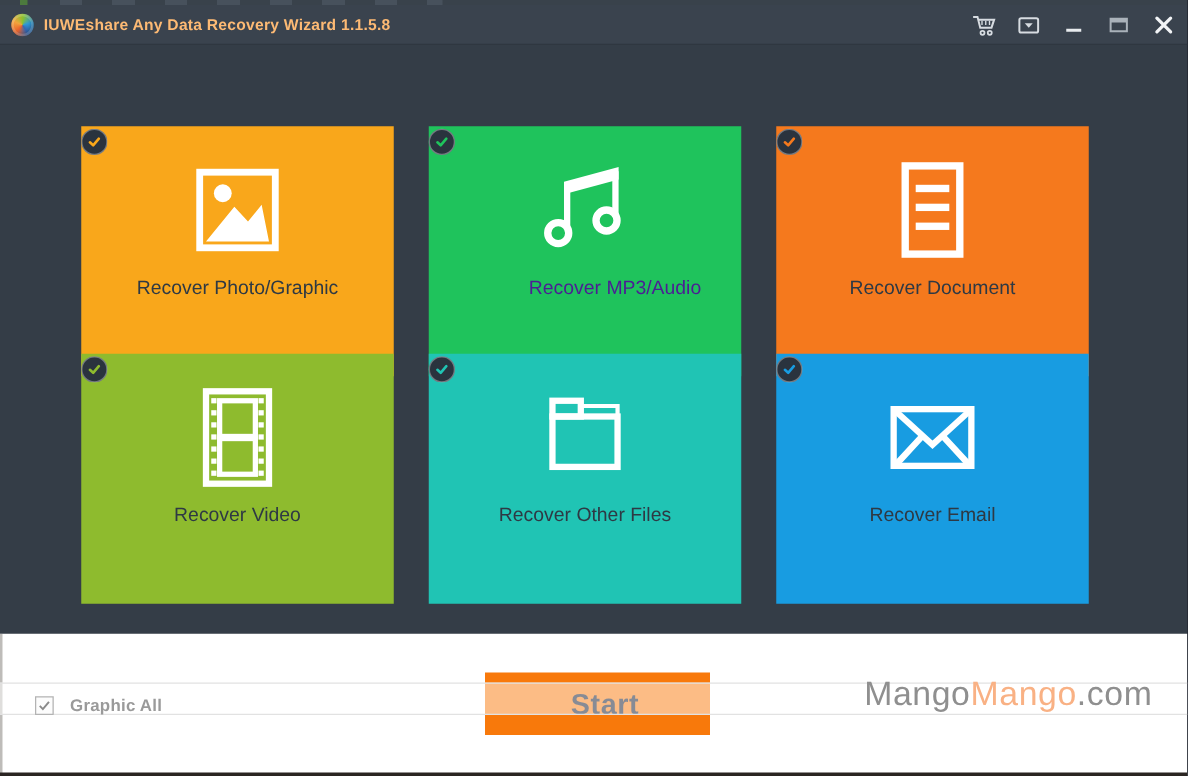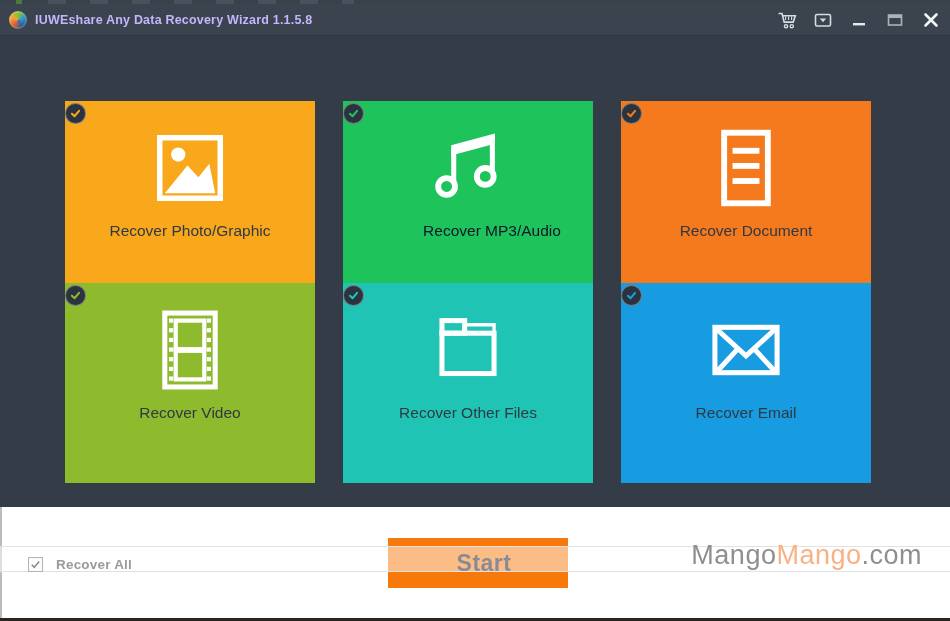--- a/index.html
+++ b/index.html
@@ -29,21 +29,21 @@
     position:absolute; left:0; top:4px; width:950px; height:32px;
     background:#3a434e; border-bottom:1px solid #2f3740;
     display:flex; align-items:center;
   }
   .app-icon{
     width:18px; height:18px; border-radius:50%; margin:0 8px 0 9px;
     background:conic-gradient(from 220deg, #e8632c, #f2a33c, #8bc02e, #2e9bd6, #3567b3, #e8632c);
     box-shadow: inset 0 0 0 2px rgba(255,255,255,0.18), inset -2px -2px 3px rgba(0,0,0,0.25);
   }
   .title-text{
-    color:#c4b5fd; font-size:12.5px; font-weight:600; letter-spacing:.2px;
+    color:#fdba74; font-size:12.5px; font-weight:600; letter-spacing:.2px;
   }
   .controls{
     position:absolute; right:9px; top:0; height:32px;
     display:flex; align-items:center; gap:16px;
   }
   .ctrl{
     width:20px; height:24px; display:flex; align-items:center; justify-content:center;
     background:transparent; border:none; cursor:pointer; padding:0;
   }
   .ctrl svg{ display:block; }
@@ -189,21 +189,21 @@
       </svg>
     </div>
     <div class="tile-icon">
             <svg viewBox="0 0 100 100">
               <path d="M30 23 L82 9 L82 21 L30 35 Z" fill="#fff"></path>
               <path d="M33 26 V67 M79 13 V55" stroke="#fff" stroke-width="6"></path>
               <circle cx="24.5" cy="72" r="10" fill="none" stroke="#fff" stroke-width="7"></circle>
               <circle cx="70.5" cy="60" r="10" fill="none" stroke="#fff" stroke-width="7"></circle>
             </svg>
           </div>
-    <div class="tile-label" style="color: #0f172a; margin-left: 48px;">Recover MP3/Audio</div>
+    <div class="tile-label" style="color: #4c1d95; margin-left: 48px;">Recover MP3/Audio</div>
   </div>
         <div class="tile" style="background: rgb(245, 121, 29);">
     <div class="check-badge" style="background: rgb(42, 51, 62);">
       <svg viewBox="0 0 20 20">
         <path class="badge-check" d="M4.5 10.5 L8.5 14.2 L15.5 6" fill="none" stroke="#F5791D" stroke-width="3.2" stroke-linecap="round" stroke-linejoin="round"></path>
       </svg>
     </div>
     <div class="tile-icon">
             <svg viewBox="0 0 100 100">
               <rect x="24" y="8" width="52" height="84" fill="none" stroke="#fff" stroke-width="7"></rect>
@@ -278,21 +278,21 @@
 
   <div class="footer">
     <div class="footer-band"></div>
 
     <label class="recover-all">
       <span class="cb">
         <svg viewBox="0 0 12 12">
           <path d="M2 6.2 L4.7 9 L10 2.8" fill="none" stroke="#8a8a8a" stroke-width="1.7"></path>
         </svg>
       </span>
-      <span class="cb-label">Recover All</span>
+      <span class="cb-label">Graphic All</span>
     </label>
 
     <button class="start-button" style="background: rgb(248, 121, 11);">
       <span class="start-label">Start</span>
     </button>
 
     <div class="watermark">
       <span class="wm-gray">Mango</span><span class="wm-orange">Mango</span><span class="wm-gray">.com</span>
     </div>
   </div>

